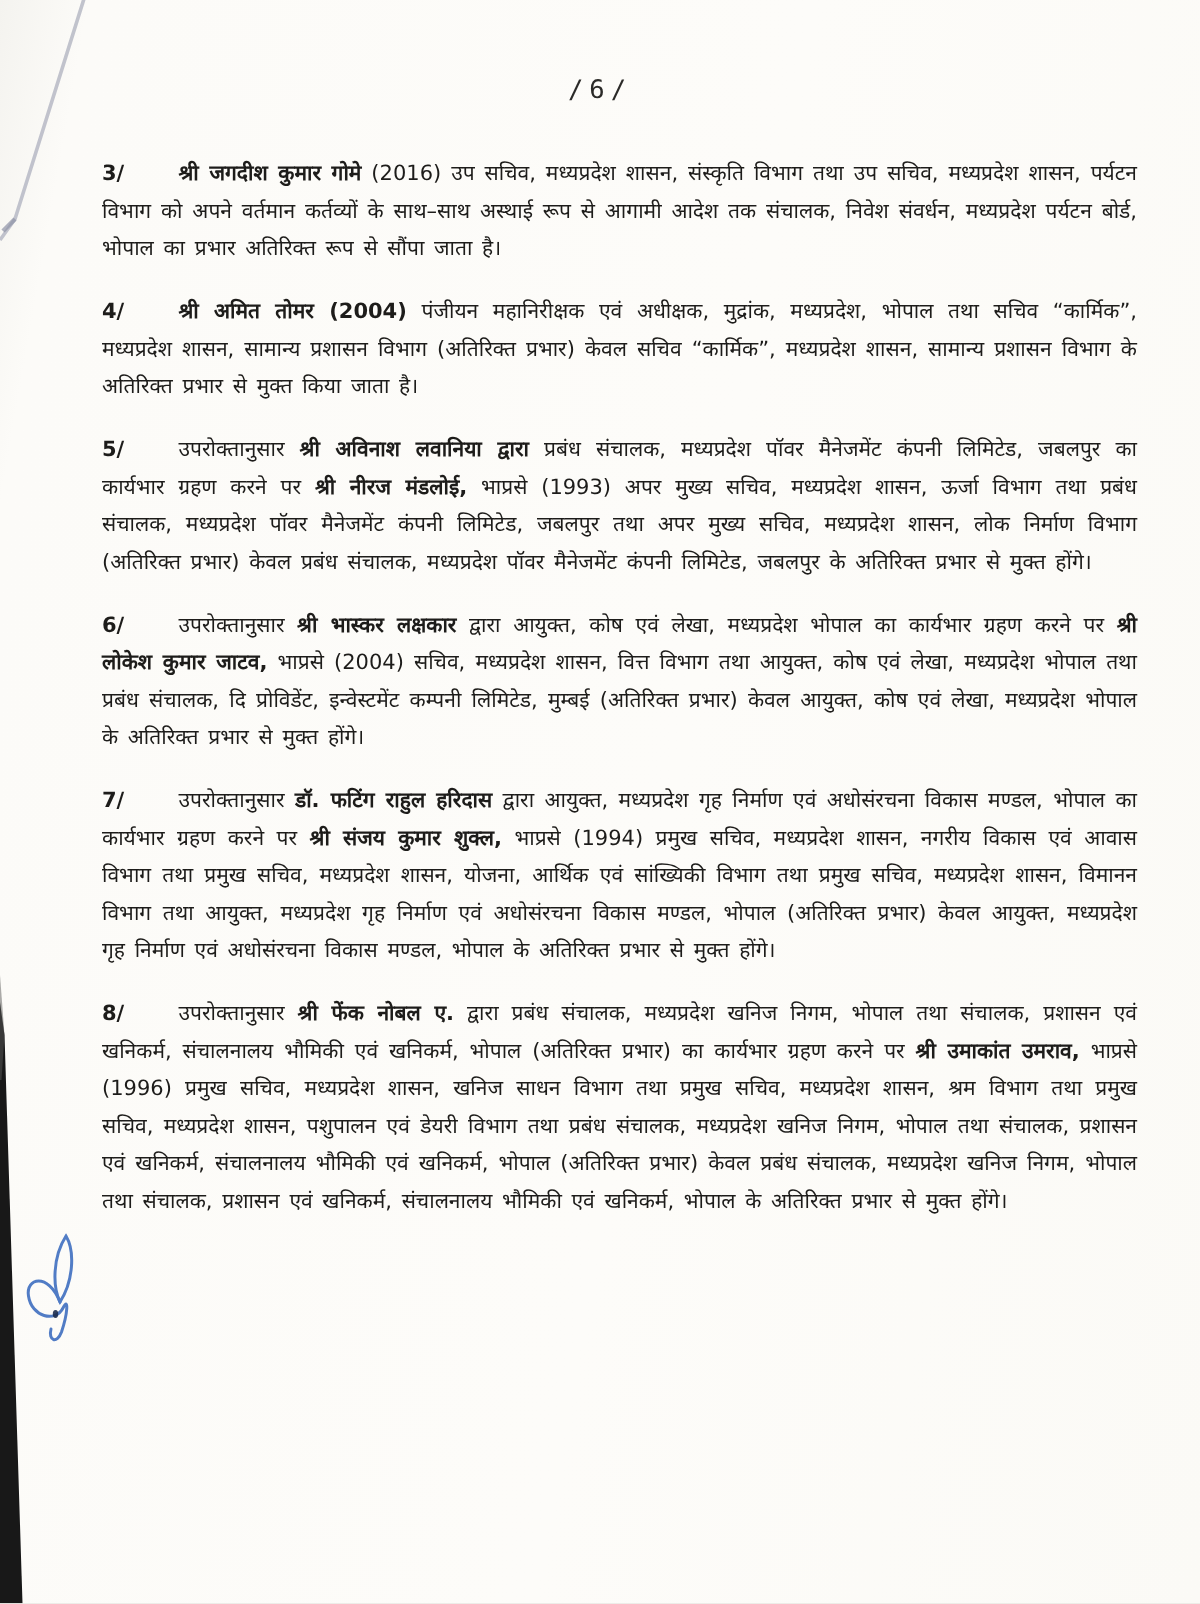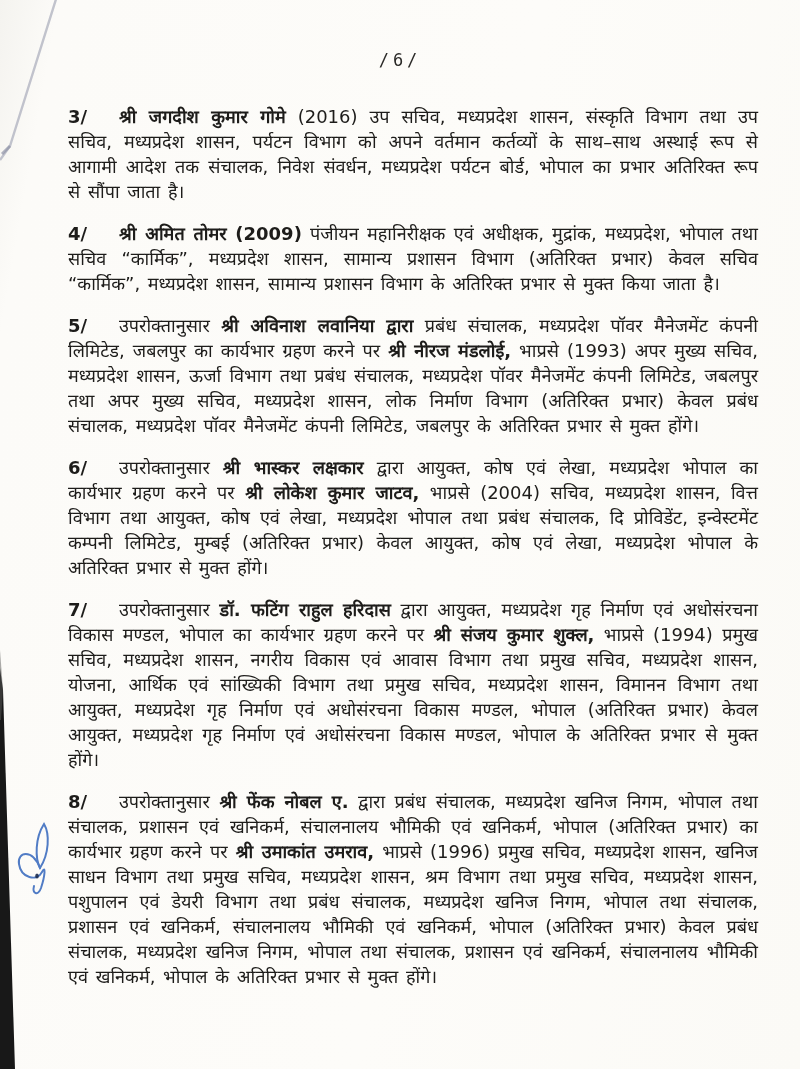--- a/index.html
+++ b/index.html
@@ -30,21 +30,21 @@
     color: #2b2a28;
   }
   .doc-body {
     position: absolute;
     top: 104px;
     left: 68px;
     width: 690px;
   }
   .para {
     margin: 0 0 17px 0;
-    font-size: 18px;
+    font-size: 14px;
     line-height: 25px;
     text-align: justify;
     text-justify: inter-word;
     word-spacing: 2px;
     color: #1d1c1a;
   }
   .para-num {
     display: inline-block;
     width: 51px;
     font-weight: bold;
@@ -75,19 +75,19 @@
       <path d="M44,34 C50,44 49,64 40,78 C35,68 35,48 44,34 Z"></path>
       <path d="M40,78 C32,58 17,62 19,74 C21,88 37,92 42,82 C46,74 45,86 41,98 C38,106 32,104 34,96"></path>
     </g>
     <ellipse cx="37" cy="86" rx="1.8" ry="2.6" fill="#1c2c4e" opacity="0.9"></ellipse>
   </svg>
 
   <div class="page-number">/6/</div>
 
   <div class="doc-body">
       <p class="para"><span class="para-num">3/</span><span class="bold">श्री जगदीश कुमार गोमे</span><span> (2016) उप सचिव, मध्यप्रदेश शासन, संस्कृति विभाग तथा उप सचिव, मध्यप्रदेश शासन, पर्यटन विभाग को अपने वर्तमान कर्तव्यों के साथ–साथ अस्थाई रूप से आगामी आदेश तक संचालक, निवेश संवर्धन, मध्यप्रदेश पर्यटन बोर्ड, भोपाल का प्रभार अतिरिक्त रूप से सौंपा जाता है।</span></p>
-      <p class="para"><span class="para-num">4/</span><span class="bold">श्री अमित तोमर (2009)</span><span> पंजीयन महानिरीक्षक एवं अधीक्षक, मुद्रांक, मध्यप्रदेश, भोपाल तथा सचिव “कार्मिक”, मध्यप्रदेश शासन, सामान्य प्रशासन विभाग (अतिरिक्त प्रभार) केवल सचिव “कार्मिक”, मध्यप्रदेश शासन, सामान्य प्रशासन विभाग के अतिरिक्त प्रभार से मुक्त किया जाता है।</span></p>
+      <p class="para"><span class="para-num">4/</span><span class="bold">श्री अमित तोमर (2004)</span><span> पंजीयन महानिरीक्षक एवं अधीक्षक, मुद्रांक, मध्यप्रदेश, भोपाल तथा सचिव “कार्मिक”, मध्यप्रदेश शासन, सामान्य प्रशासन विभाग (अतिरिक्त प्रभार) केवल सचिव “कार्मिक”, मध्यप्रदेश शासन, सामान्य प्रशासन विभाग के अतिरिक्त प्रभार से मुक्त किया जाता है।</span></p>
       <p class="para"><span class="para-num">5/</span><span>उपरोक्तानुसार </span><span class="bold">श्री अविनाश लवानिया द्वारा</span><span> प्रबंध संचालक, मध्यप्रदेश पॉवर मैनेजमेंट कंपनी लिमिटेड, जबलपुर का कार्यभार ग्रहण करने पर </span><span class="bold">श्री नीरज मंडलोई,</span><span> भाप्रसे (1993) अपर मुख्य सचिव, मध्यप्रदेश शासन, ऊर्जा विभाग तथा प्रबंध संचालक, मध्यप्रदेश पॉवर मैनेजमेंट कंपनी लिमिटेड, जबलपुर तथा अपर मुख्य सचिव, मध्यप्रदेश शासन, लोक निर्माण विभाग (अतिरिक्त प्रभार) केवल प्रबंध संचालक, मध्यप्रदेश पॉवर मैनेजमेंट कंपनी लिमिटेड, जबलपुर के अतिरिक्त प्रभार से मुक्त होंगे।</span></p>
       <p class="para"><span class="para-num">6/</span><span>उपरोक्तानुसार </span><span class="bold">श्री भास्कर लक्षकार</span><span> द्वारा आयुक्त, कोष एवं लेखा, मध्यप्रदेश भोपाल का कार्यभार ग्रहण करने पर </span><span class="bold">श्री लोकेश कुमार जाटव,</span><span> भाप्रसे (2004) सचिव, मध्यप्रदेश शासन, वित्त विभाग तथा आयुक्त, कोष एवं लेखा, मध्यप्रदेश भोपाल तथा प्रबंध संचालक, दि प्रोविडेंट, इन्वेस्टमेंट कम्पनी लिमिटेड, मुम्बई (अतिरिक्त प्रभार) केवल आयुक्त, कोष एवं लेखा, मध्यप्रदेश भोपाल के अतिरिक्त प्रभार से मुक्त होंगे।</span></p>
       <p class="para"><span class="para-num">7/</span><span>उपरोक्तानुसार </span><span class="bold">डॉ. फटिंग राहुल हरिदास</span><span> द्वारा आयुक्त, मध्यप्रदेश गृह निर्माण एवं अधोसंरचना विकास मण्डल, भोपाल का कार्यभार ग्रहण करने पर </span><span class="bold">श्री संजय कुमार शुक्ल,</span><span> भाप्रसे (1994) प्रमुख सचिव, मध्यप्रदेश शासन, नगरीय विकास एवं आवास विभाग तथा प्रमुख सचिव, मध्यप्रदेश शासन, योजना, आर्थिक एवं सांख्यिकी विभाग तथा प्रमुख सचिव, मध्यप्रदेश शासन, विमानन विभाग तथा आयुक्त, मध्यप्रदेश गृह निर्माण एवं अधोसंरचना विकास मण्डल, भोपाल (अतिरिक्त प्रभार) केवल आयुक्त, मध्यप्रदेश गृह निर्माण एवं अधोसंरचना विकास मण्डल, भोपाल के अतिरिक्त प्रभार से मुक्त होंगे।</span></p>
       <p class="para"><span class="para-num">8/</span><span>उपरोक्तानुसार </span><span class="bold">श्री फेंक नोबल ए.</span><span> द्वारा प्रबंध संचालक, मध्यप्रदेश खनिज निगम, भोपाल तथा संचालक, प्रशासन एवं खनिकर्म, संचालनालय भौमिकी एवं खनिकर्म, भोपाल (अतिरिक्त प्रभार) का कार्यभार ग्रहण करने पर </span><span class="bold">श्री उमाकांत उमराव,</span><span> भाप्रसे (1996) प्रमुख सचिव, मध्यप्रदेश शासन, खनिज साधन विभाग तथा प्रमुख सचिव, मध्यप्रदेश शासन, श्रम विभाग तथा प्रमुख सचिव, मध्यप्रदेश शासन, पशुपालन एवं डेयरी विभाग तथा प्रबंध संचालक, मध्यप्रदेश खनिज निगम, भोपाल तथा संचालक, प्रशासन एवं खनिकर्म, संचालनालय भौमिकी एवं खनिकर्म, भोपाल (अतिरिक्त प्रभार) केवल प्रबंध संचालक, मध्यप्रदेश खनिज निगम, भोपाल तथा संचालक, प्रशासन एवं खनिकर्म, संचालनालय भौमिकी एवं खनिकर्म, भोपाल के अतिरिक्त प्रभार से मुक्त होंगे।</span></p>
     </div>
 </div>
 
 </body></html>

